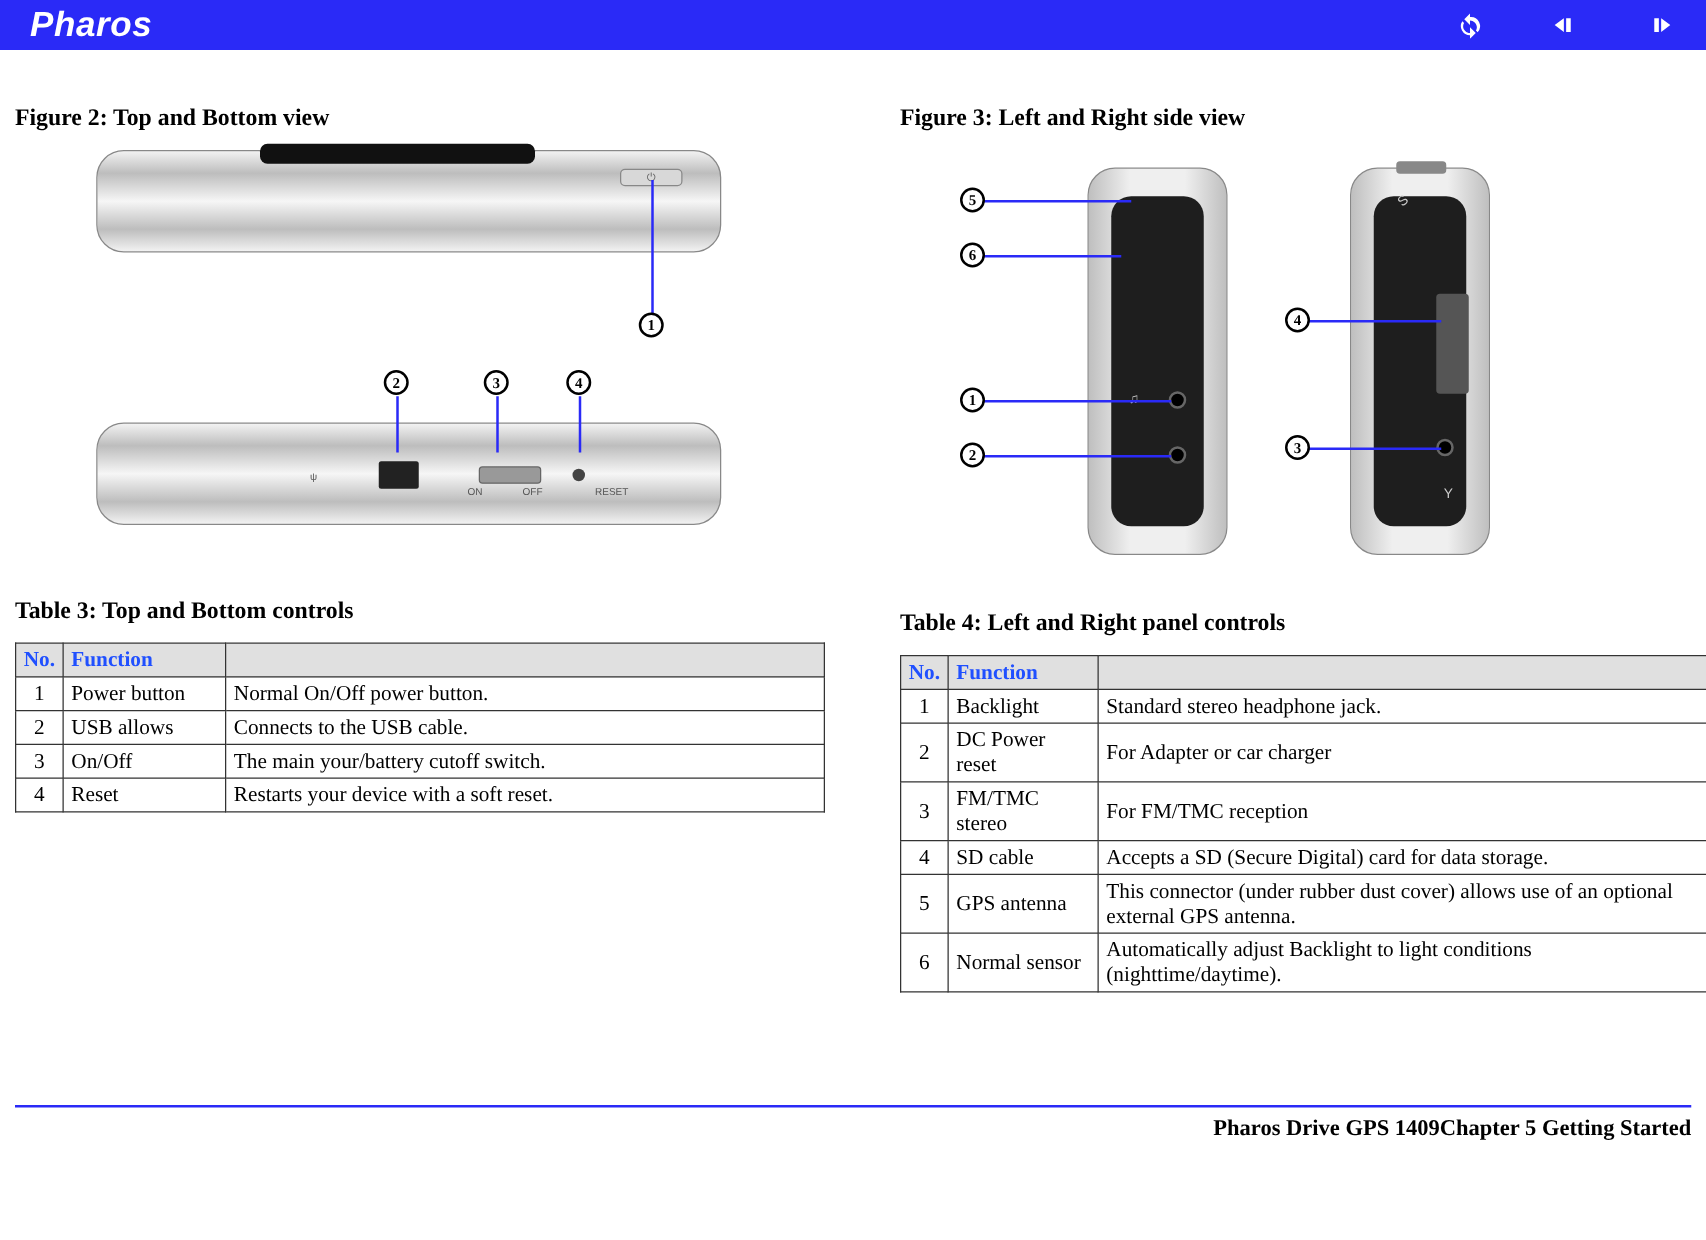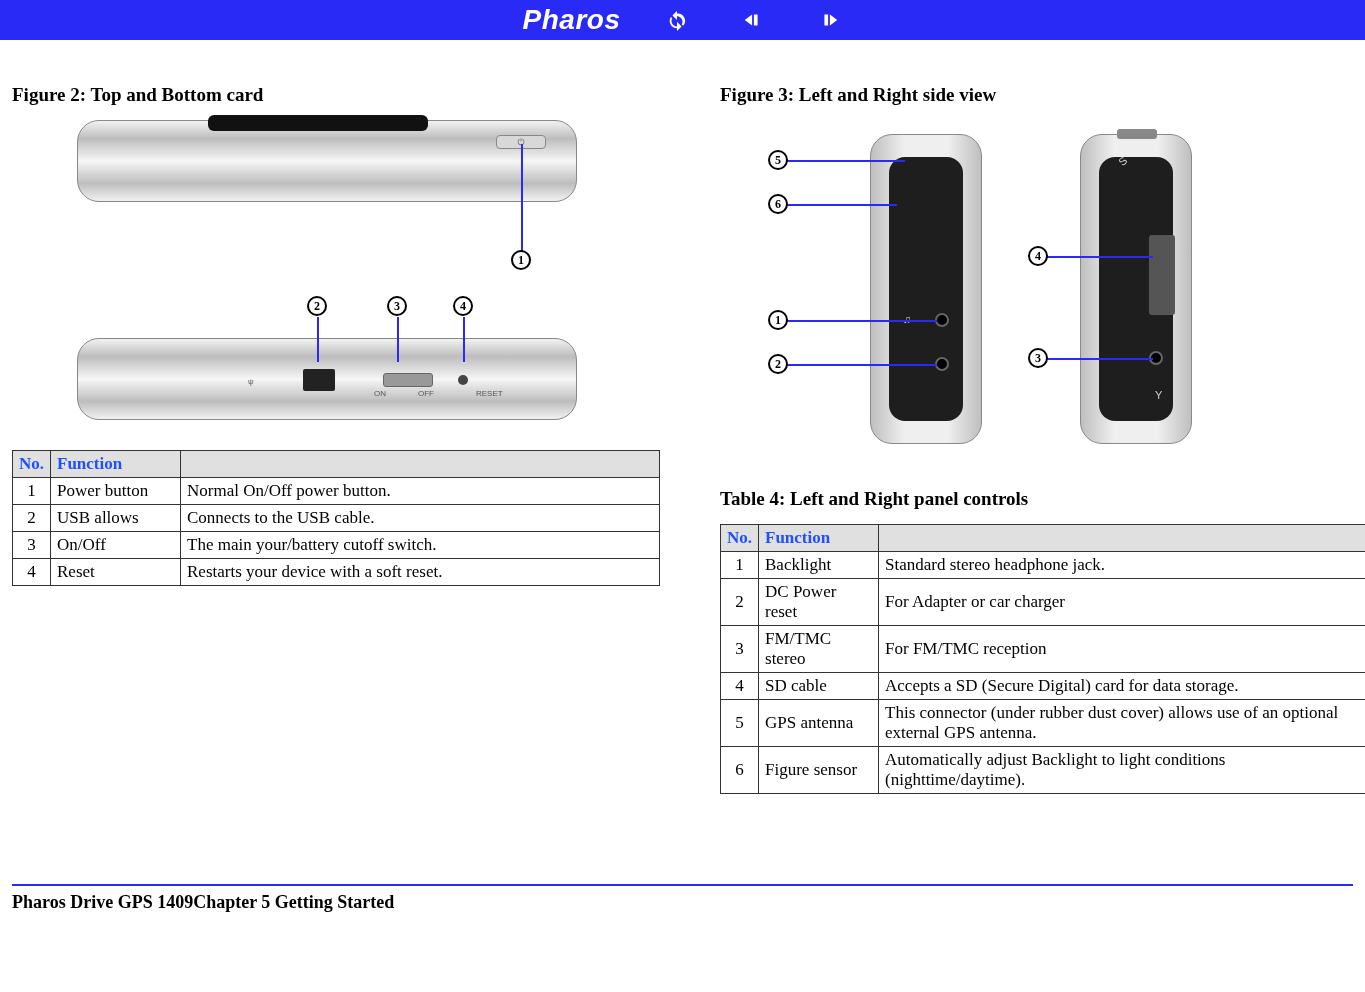--- a/index.html
+++ b/index.html
@@ -1,17 +1,17 @@
 <!DOCTYPE html>
 <html><head>
 <meta charset="utf-8">
 <style>
   * { box-sizing: border-box; margin: 0; padding: 0; }
   body { font-family: "Times New Roman", Times, serif; background: #fff; width: 1365px; }
-  .header { background: #2a2af7; height: 40px; display: flex; align-items: center; justify-content: center; padding: 0 24px; gap: 44px; }
+  .header { background: #2a2af7; height: 40px; display: flex; align-items: center; justify-content: space-between; padding: 0 24px; gap: 44px; }
   .brand { color: #fff; font-family: Arial, Helvetica, sans-serif; font-weight: 900; font-size: 28px; font-style: italic; letter-spacing: 0.5px; }
   .nav-icons { display: flex; gap: 50px; align-items: center; }
   .nav-icons > span { width: 26px; height: 26px; display: flex; align-items: center; justify-content: center; cursor: pointer; }
   .nav-icons svg { fill: #fff; }
   .page { display: flex; gap: 60px; padding: 44px 12px 10px 12px; }
   .col { flex: 1; }
   .fig-title, .table-title { font-weight: bold; font-size: 19px; margin-bottom: 14px; }
   .table-title { margin-top: 28px; }
   
   .fig2 { width: 560px; margin-left: 65px; }
@@ -38,21 +38,21 @@
   .side-right .card-top { position:absolute; top:-6px; left:36px; width:40px; height:10px; background:#888; border-radius:3px;}
   
   table { border-collapse: collapse; width: 648px; font-size: 17px; }
   th, td { border: 1px solid #333; padding: 3px 6px; text-align: left; vertical-align: middle; }
   thead th { background: #e0e0e0; }
   thead th.blue { color: #2050ff; font-weight: bold; }
   tbody td:first-child { text-align: center; width: 32px; }
   tbody td:nth-child(2){ width: 130px; }
   .col2 table tbody td:nth-child(2){ width:120px;}
   .footer-rule { border-top: 2px solid #2a2af7; margin: 80px 12px 0 12px; }
-  .footer { display:flex; justify-content:flex-start; padding: 6px 12px 14px 12px; font-weight:bold; font-size: 18px; }
+  .footer { display:flex; justify-content:flex-end; padding: 6px 12px 14px 12px; font-weight:bold; font-size: 18px; }
 </style>
 </head>
 <body>
 
 <div class="header">
   <div class="brand">Pharos</div>
   <div class="nav-icons">
     <span>
         <svg width="22" height="22" viewBox="0 0 24 24">
           <path d="M12 5V2L7 7l5 5V8c3 0 6 2.7 6 6 0 1-.3 2-.8 2.8l1.5 1.5A8 8 0 0012 5zm0 14c-3 0-6-2.7-6-6 0-1 .3-2 .8-2.8L5.3 8.7A8 8 0 0012 21v3l5-5-5-5v5z"></path>
@@ -67,21 +67,21 @@
         <svg width="26" height="22" viewBox="0 0 24 24">
           <path d="M13 6l8 6-8 6V6zM7 6h4v12H7z"></path>
         </svg>
       </span>
   </div>
 </div>
 
 <div class="page">
 
   <div class="col">
-    <div class="fig-title">Figure 2: Top and Bottom card</div>
+    <div class="fig-title">Figure 2: Top and Bottom view</div>
 
     <div class="fig2">
       <div class="fig2-area">
 
         <div class="device-top dev-top-pos">
           <div class="top-bar"></div>
           <div class="pwr">
               <span>⏻</span>
             </div>
         </div>
@@ -101,20 +101,21 @@
 
         <div class="cline" style="top:197px; left:240px; width:2px; height:45px;"></div>
         <div class="callout" style="top:176px; left:230px;">2</div>
         <div class="cline" style="top:197px; left:320px; width:2px; height:45px;"></div>
         <div class="callout" style="top:176px; left:310px;">3</div>
         <div class="cline" style="top:197px; left:386px; width:2px; height:45px;"></div>
         <div class="callout" style="top:176px; left:376px;">4</div>
       </div>
     </div>
 
+    <div class="table-title">Table 3: Top and Bottom controls</div>
     <table>
       <thead>
           <tr>
         <th class="blue">No.</th>
         <th class="blue">Function</th>
         <th></th>
       </tr>
         </thead>
       <tbody>
         <tr>
@@ -207,21 +208,21 @@
             <td>SD cable</td>
             <td>Accepts a SD (Secure Digital) card for data storage.</td>
           </tr>
         <tr>
             <td>5</td>
             <td>GPS antenna</td>
             <td>This connector (under rubber dust cover) allows use of an optional external GPS antenna.</td>
           </tr>
         <tr>
             <td>6</td>
-            <td>Figure sensor</td>
+            <td>Normal sensor</td>
             <td>Automatically adjust Backlight to light conditions (nighttime/daytime).</td>
           </tr>
       </tbody>
     </table>
   </div>
 </div>
 
 <div class="footer-rule"></div>
 <div class="footer">
   <span>Pharos Drive GPS 140</span>

